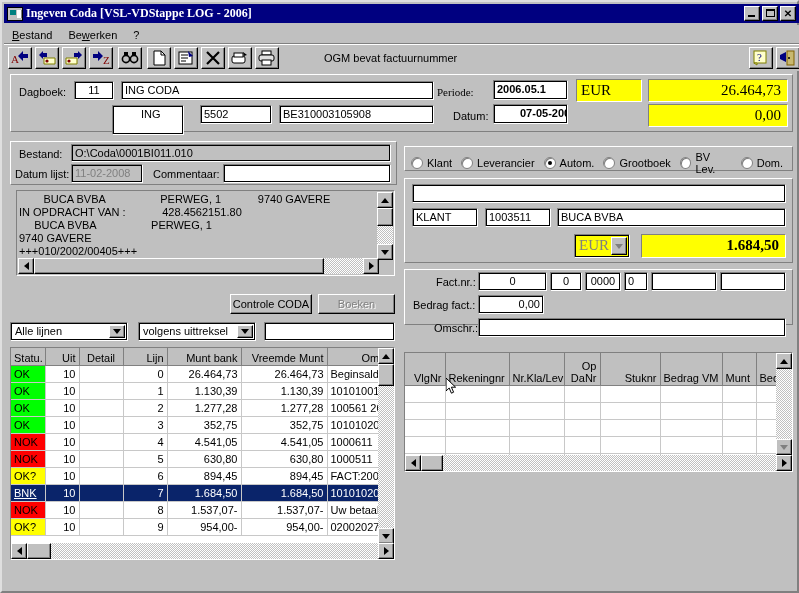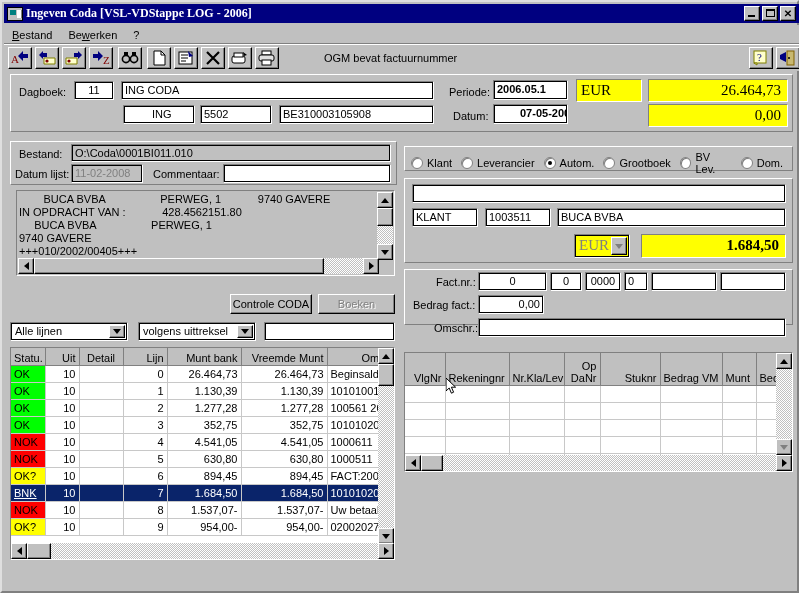--- a/index.html
+++ b/index.html
@@ -481,25 +481,25 @@
           <path d="M1 5 L7 2 L7 12 L1 9 Z" fill="#000080"></path>
           <circle cx="10" cy="8" r="1" fill="#000"></circle>
         </svg>
     </div>
   </div>
 
   <div class="group" style="left:8px; top:72px; width:783px; height:58px;">
     <div class="lbl" style="left:8px; top:11px;">Dagboek:</div>
     <div class="fld center" style="left:63px; top:6px; width:40px; height:19px;">11</div>
     <div class="fld" style="left:110px; top:6px; width:313px; height:19px;">ING CODA</div>
-    <div class="fld" style="left:112px; top:30px; width:72px; height:19px;padding-left:28px;">ING</div>
+    <div class="fld" style="left:101px; top:30px; width:72px; height:30px;padding-left:28px;">ING</div>
     <div class="fld" style="left:189px; top:30px; width:72px; height:19px;">5502</div>
     <div class="fld" style="left:268px; top:30px; width:155px; height:19px;">BE310003105908</div>
 
-    <div class="lbl" style="left:438px; top:11px;">Periode:</div>
+    <div class="lbl" style="left:426px; top:11px;font-family:Liberation Serif, serif;">Periode:</div>
     <div class="fld bold" style="left:482px; top:5px; width:75px; height:20px;">2006.05.1</div>
     <div class="lbl" style="left:442px; top:35px;">Datum:</div>
     <div class="fld bold" style="left:482px; top:29px; width:75px; height:20px;padding-left:26px;">07-05-2007</div>
 
     <div class="yellowbox cur" style="left:565px; top:4px; width:66px; height:23px;">EUR</div>
     <div class="yellowbox" style="left:637px; top:4px; width:140px; height:23px;">26.464,73</div>
     <div class="yellowbox" style="left:637px; top:29px; width:140px; height:23px;">0,00</div>
   </div>
 
   <div class="group" style="left:8px; top:139px; width:387px; height:44px;">

